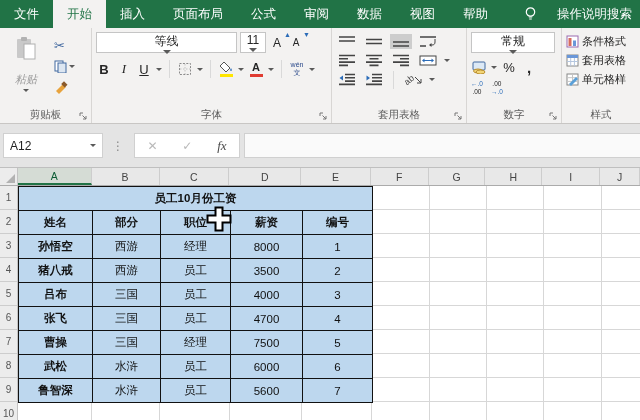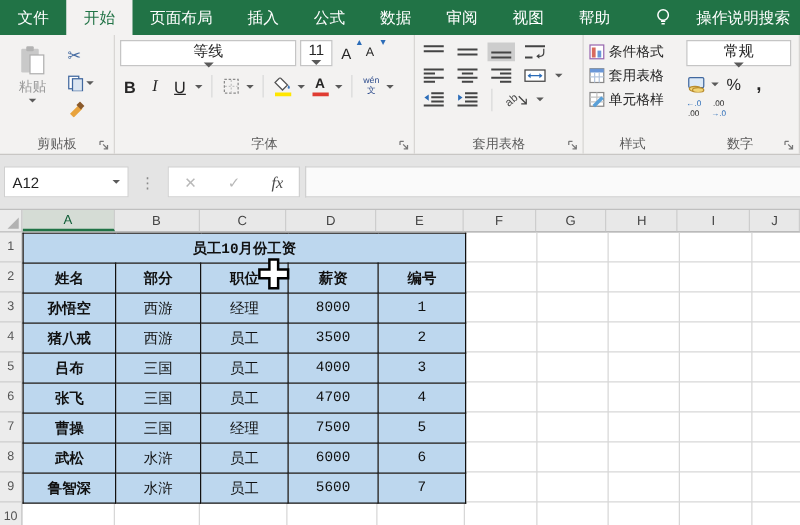--- a/index.html
+++ b/index.html
@@ -14,21 +14,21 @@
   .tab.active { background:#f3f2f1; color:#217346; }
   .tellme { display:flex; align-items:center; gap:20px; padding-left:22px; font-size:12.5px; }
 
   
   .ribbon { height:96px; background:#f3f2f1; display:flex; border-bottom:1px solid #c8c6c4; }
   .rgroup { position:relative; border-right:1px solid #d8d6d4; padding:4px 4px 16px 4px; }
   .glabel { position:absolute; bottom:1px; left:0; right:0; text-align:center; font-size:10.5px; color:#5c5c5c; }
   .launcher { position:absolute; bottom:2px; right:3px; }
   .g-clip { width:92px; display:flex; }
   .paste { width:44px; display:flex; flex-direction:column; align-items:center; padding-top:4px; }
-  .paste span { color:#9a9a9a; font-size:11px; margin-top:0; }
+  .paste span { color:#9a9a9a; font-size:11px; margin-top:10px;font-style:italic; }
   .mini-col { display:flex; flex-direction:column; justify-content:flex-start; gap:5px; padding:5px 0 0 6px; }
   .mini { display:flex; align-items:center; gap:2px; height:16px; }
   .g-font { width:240px; }
   .comborow { display:flex; align-items:center; gap:3px; }
   .combo { background:#fff; border:1px solid #c5c5c5; height:21px; display:flex; align-items:center; justify-content:space-between; padding:0 4px; font-size:12px; color:#262626;flex-direction:column; }
   .combo-font { width:141px; }
   .combo-size { width:26px; }
   .combo-num { width:84px; }
   .chev { width:0; height:0; border-left:4px solid transparent; border-right:4px solid transparent; border-top:4px solid #5a5a5a; }
   .chev.sm { border-left-width:3px; border-right-width:3px; border-top-width:3px; }
@@ -65,21 +65,21 @@
   
   .grid { position:relative; height:252px; background:#fff; }
   .colhdrs { display:flex; height:18px; background:#e8e8e8; border-bottom:1px solid #ababab; }
   .corner { width:18px; height:100%; position:relative; border-right:1px solid #c3c3c3; background:#ececec; }
   .corner .tri { position:absolute; right:2px; bottom:2px; width:0; height:0; border-left:9px solid transparent; border-bottom:9px solid #b2b2b2; }
   .colh { height:100%; display:flex; align-items:center; justify-content:center; font-size:10.5px; color:#444; border-right:1px solid #cdcdcd; }
   .colh.sel { background:#d5dcd5; color:#0d5c35; border-bottom:2px solid #217346; }
   .gbody { position:absolute; top:18px; left:0; right:0; bottom:0; overflow:hidden; }
   .rowhdrs { position:absolute; left:0; top:0; width:18px; bottom:0; background:#ececec; border-right:1px solid #c3c3c3; }
   .rowh { height:24px; display:flex; align-items:center; justify-content:center; font-size:10px; color:#555; border-bottom:1px solid #cdcdcd; }
-  .cellsarea { position:absolute; left:18px; top:0; right:0; bottom:0;font-family:Liberation Mono, monospace; }
+  .cellsarea { position:absolute; left:18px; top:0; right:0; bottom:0; }
   .vline, .hline { position:absolute; background:#d7d7d7; pointer-events:none; }
   .vline { width:1px; top:0; bottom:0; }
   .hline { height:1px; left:0; right:0; }
   table.sheet { position:absolute; top:0; left:0; border-collapse:collapse; table-layout:fixed; }
   table.sheet td { border:1px solid #111; height:24px; text-align:center; vertical-align:middle; background:#BDD7EE; font-size:11.5px; color:#111; padding:0; overflow:hidden; }
   td.ttl { font-weight:bold; font-size:13.5px; }
   td.hd { font-weight:bold; font-size:12px; }
   td.nm { font-weight:bold; font-size:12px; }
 
   
@@ -88,25 +88,25 @@
 </style>
 </head>
 <body>
 
 <div class="app">
 
   <div class="tabbar">
     <div class="tabs">
         <div class="tab">文件</div>
         <div class="tab active">开始</div>
+        <div class="tab">插入</div>
         <div class="tab">页面布局</div>
-        <div class="tab">插入</div>
         <div class="tab">公式</div>
+        <div class="tab">审阅</div>
         <div class="tab">数据</div>
-        <div class="tab">审阅</div>
         <div class="tab">视图</div>
         <div class="tab">帮助</div>
       </div>
     <div class="tellme">
       <svg width="13" height="16" viewBox="0 0 13 16">
         <circle cx="6.5" cy="6" r="4.2" fill="none" stroke="#fff" stroke-width="1.2"></circle>
         <path d="M4.8 11h3.4M5.2 13h2.6" stroke="#fff" stroke-width="1.2"></path>
       </svg>
       <span>操作说明搜索</span>
     </div>
@@ -278,20 +278,53 @@
             </svg>
         </div>
         <div class="chev sm"></div>
       </div>
       <div class="glabel">套用表格</div>
       <svg class="launcher" width="9" height="9" viewBox="0 0 9 9">
         <path d="M1 1h3M1 1v3M3.5 3.5l3.5 3.5M7 4v3H4" stroke="#777" fill="none"></path>
       </svg>
     </div>
 
+    <div class="rgroup g-num">
+      <div class="combo combo-num">
+        <span>常规</span>
+        <div class="chev"></div>
+      </div>
+      <div class="iconrow" style="margin-top:5px">
+        <div class="btn">
+          <svg width="15" height="13" viewBox="0 0 15 13">
+            <rect x="1" y="1" width="12" height="8" rx="1" fill="#dce9f6" stroke="#41689f"></rect>
+            <ellipse cx="6" cy="10" rx="4.5" ry="2" fill="#f2d577" stroke="#b98d2f"></ellipse>
+            <ellipse cx="8.5" cy="11" rx="4.5" ry="2" fill="#f2d577" stroke="#b98d2f"></ellipse>
+          </svg>
+        </div>
+        <div class="chev sm"></div>
+        <div class="btn" style="font-size:13px">%</div>
+        <div class="btn" style="font-size:15px;font-weight:bold">,</div>
+      </div>
+      <div class="iconrow" style="margin-top:4px;gap:8px">
+        <div class="decstack">
+          <span><b>←.0</b></span>
+          <span>.00</span>
+        </div>
+        <div class="decstack">
+          <span>.00</span>
+          <span><b>→.0</b></span>
+        </div>
+      </div>
+      <div class="glabel">数字</div>
+      <svg class="launcher" width="9" height="9" viewBox="0 0 9 9">
+        <path d="M1 1h3M1 1v3M3.5 3.5l3.5 3.5M7 4v3H4" stroke="#777" fill="none"></path>
+      </svg>
+    </div>
+
     <div class="rgroup g-style">
       <div class="srow">
         <svg width="13" height="13" viewBox="0 0 13 13">
           <rect x="1" y="1" width="11" height="11" fill="#fff" stroke="#9a6ab0"></rect>
           <rect x="2.5" y="3" width="3" height="8" fill="#d86a5e"></rect>
             <rect x="7" y="5.5" width="3" height="5.5" fill="#6a97d8"></rect>
         </svg>
         <span>条件格式</span>
       </div>
       <div class="srow">
@@ -304,53 +337,20 @@
       </div>
       <div class="srow">
         <svg width="13" height="13" viewBox="0 0 13 13">
           <rect x="1" y="1" width="11" height="11" fill="#fff" stroke="#888"></rect>
           <path d="M1 4.7h11M1 8.4h11M6.5 1v11" stroke="#c4c4c4"></path>
           <path d="M3 11 L10 4 L12 6 L5 13Z" fill="#5aa0d8"></path>
         </svg>
         <span>单元格样</span>
       </div>
       <div class="glabel">样式</div>
-    </div>
-
-    <div class="rgroup g-num">
-      <div class="combo combo-num">
-        <span>常规</span>
-        <div class="chev"></div>
-      </div>
-      <div class="iconrow" style="margin-top:5px">
-        <div class="btn">
-          <svg width="15" height="13" viewBox="0 0 15 13">
-            <rect x="1" y="1" width="12" height="8" rx="1" fill="#dce9f6" stroke="#41689f"></rect>
-            <ellipse cx="6" cy="10" rx="4.5" ry="2" fill="#f2d577" stroke="#b98d2f"></ellipse>
-            <ellipse cx="8.5" cy="11" rx="4.5" ry="2" fill="#f2d577" stroke="#b98d2f"></ellipse>
-          </svg>
-        </div>
-        <div class="chev sm"></div>
-        <div class="btn" style="font-size:13px">%</div>
-        <div class="btn" style="font-size:15px;font-weight:bold">,</div>
-      </div>
-      <div class="iconrow" style="margin-top:4px;gap:8px">
-        <div class="decstack">
-          <span><b>←.0</b></span>
-          <span>.00</span>
-        </div>
-        <div class="decstack">
-          <span>.00</span>
-          <span><b>→.0</b></span>
-        </div>
-      </div>
-      <div class="glabel">数字</div>
-      <svg class="launcher" width="9" height="9" viewBox="0 0 9 9">
-        <path d="M1 1h3M1 1v3M3.5 3.5l3.5 3.5M7 4v3H4" stroke="#777" fill="none"></path>
-      </svg>
     </div>
   </div>
 
   <div class="fbar">
     <div class="namebox">
       <span>A12</span>
       <div class="chev sm"></div>
     </div>
     <div class="dots">⋮</div>
     <div class="fxbtns">

